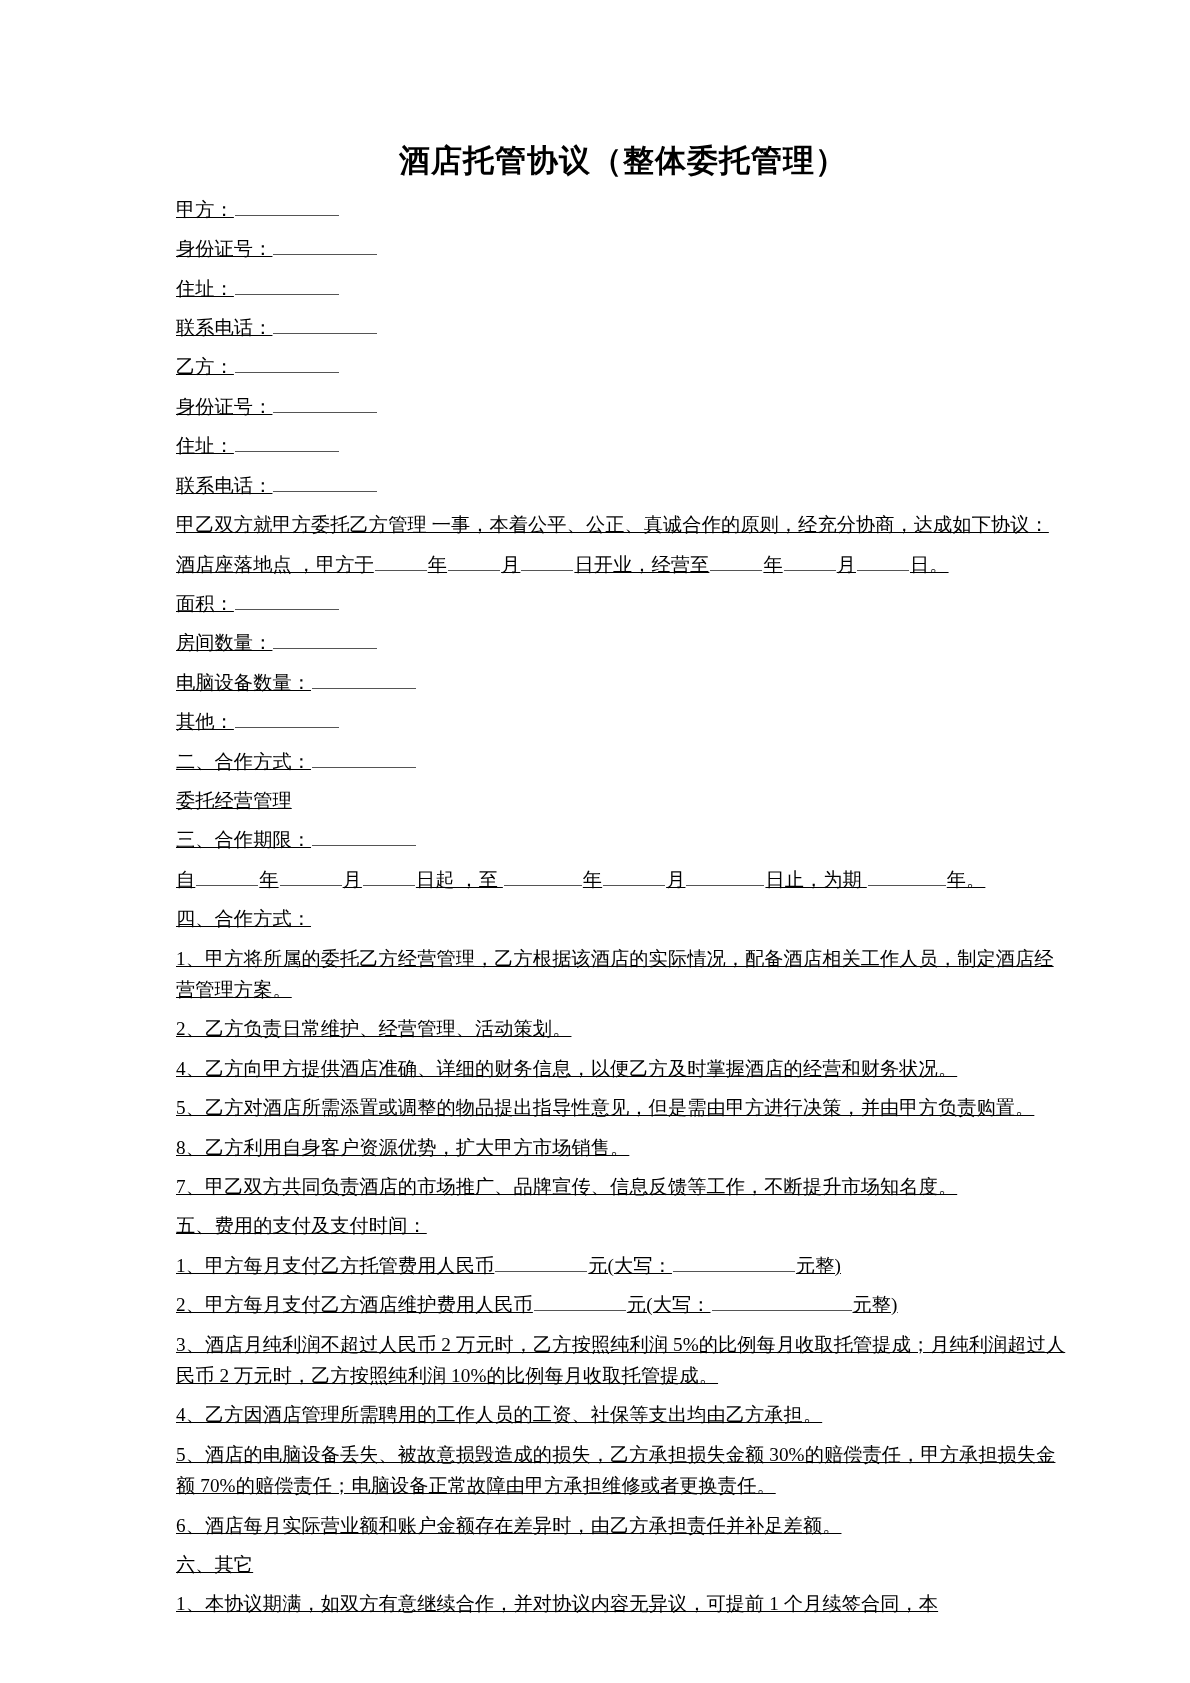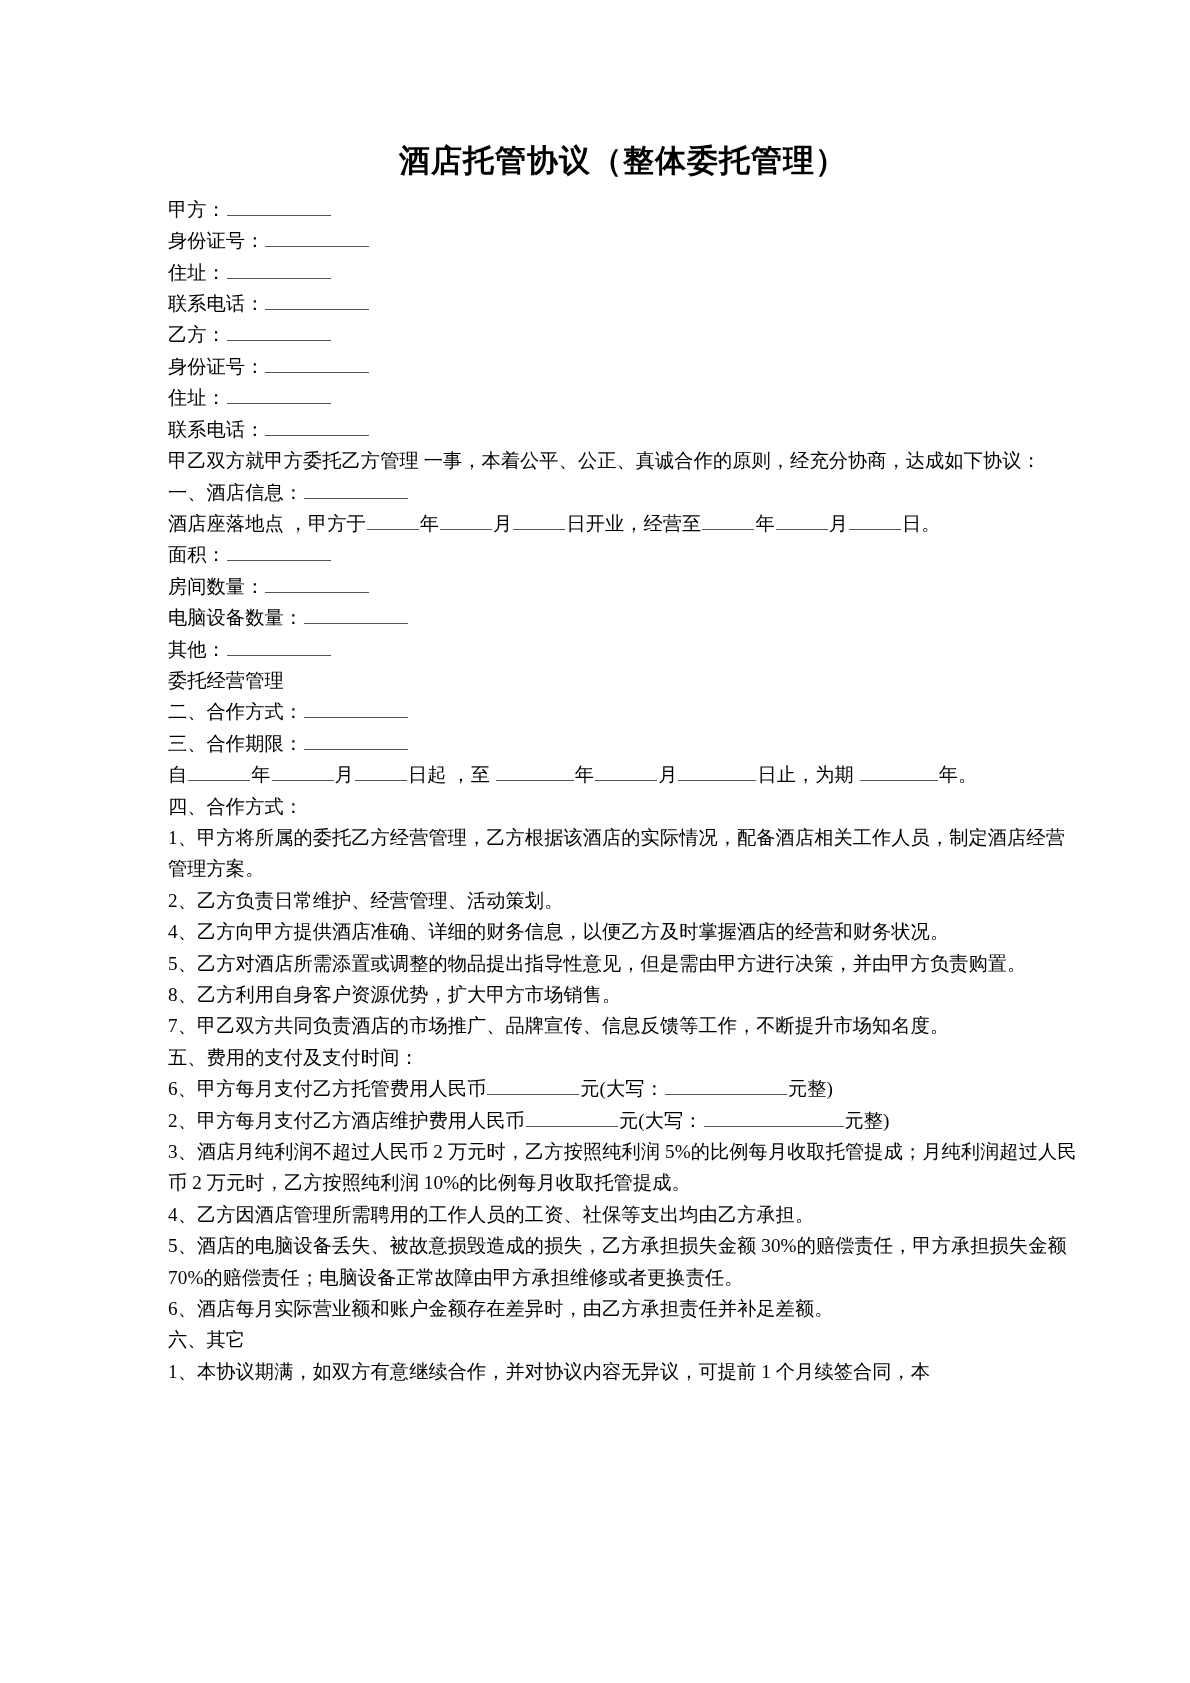--- a/index.html
+++ b/index.html
@@ -32,25 +32,26 @@
     line-height: 1.35;
     font-family: "Liberation Serif", "DejaVu Serif", serif;
   }
   .body-text {
     font-size: 19.2px;
     line-height: 31.4px;
     text-align: left;
     letter-spacing: 0.1px;
   }
   .para {
-    margin: 0;
+    margin: 8px;
     padding: 0;
     text-indent: 0;
     white-space: normal;
     word-break: break-all;
+    text-decoration: underline;
   }
   
   .blank {
     display: inline-block;
     border-bottom: 1px solid #555555;
     vertical-align: baseline;
     height: 0.95em;
     margin: 0 1px;
   }
   .b-s   { width: 52px; }
@@ -81,51 +82,50 @@
     <p class="para"><span>乙方：</span><span class="blank b-l"></span></p>
 
     <p class="para"><span>身份证号：</span><span class="blank b-l"></span></p>
 
     <p class="para"><span>住址：</span><span class="blank b-l"></span></p>
 
     <p class="para"><span>联系电话：</span><span class="blank b-l"></span></p>
 
     <p class="para">甲乙双方就甲方委托乙方管理 一事，本着公平、公正、真诚合作的原则，经充分协商，达成如下协议：</p>
 
-    <p class="para"><span>一、酒店信息：</span><span class="blank b-l"></span></p>
 
     <p class="para"><span>酒店座落地点 ，甲方于</span><span class="blank b-s"></span><span>年</span><span class="blank b-s"></span><span>月</span><span class="blank b-s"></span><span>日开业，经营至</span><span class="blank b-s"></span><span>年</span><span class="blank b-s"></span><span>月</span><span class="blank b-s"></span><span>日。</span></p>
 
     <p class="para"><span>面积：</span><span class="blank b-l"></span></p>
 
     <p class="para"><span>房间数量：</span><span class="blank b-l"></span></p>
 
     <p class="para"><span>电脑设备数量：</span><span class="blank b-l"></span></p>
 
     <p class="para"><span>其他：</span><span class="blank b-l"></span></p>
 
+    <p class="para"><span>二、合作方式：</span><span class="blank b-l"></span></p>
+
     <p class="para">委托经营管理</p>
-
-    <p class="para"><span>二、合作方式：</span><span class="blank b-l"></span></p>
 
     <p class="para"><span>三、合作期限：</span><span class="blank b-l"></span></p>
 
     <p class="para"><span>自</span><span class="blank b-sm"></span><span>年</span><span class="blank b-sm"></span><span>月</span><span class="blank b-s"></span><span>日起 ，至 </span><span class="blank b-m"></span><span>年</span><span class="blank b-sm"></span><span>月</span><span class="blank b-m"></span><span>日止，为期 </span><span class="blank b-m"></span><span>年。</span></p>
 
     <p class="para">四、合作方式：</p>
     <p class="para">1、甲方将所属的委托乙方经营管理，乙方根据该酒店的实际情况，配备酒店相关工作人员，制定酒店经营管理方案。</p>
     <p class="para">2、乙方负责日常维护、经营管理、活动策划。</p>
     <p class="para">4、乙方向甲方提供酒店准确、详细的财务信息，以便乙方及时掌握酒店的经营和财务状况。</p>
     <p class="para">5、乙方对酒店所需添置或调整的物品提出指导性意见，但是需由甲方进行决策，并由甲方负责购置。</p>
     <p class="para">8、乙方利用自身客户资源优势，扩大甲方市场销售。</p>
     <p class="para">7、甲乙双方共同负责酒店的市场推广、品牌宣传、信息反馈等工作，不断提升市场知名度。</p>
 
     <p class="para">五、费用的支付及支付时间：</p>
 
-    <p class="para"><span>6、甲方每月支付乙方托管费用人民币</span><span class="blank b-ml"></span><span>元(大写：</span><span class="blank b-xl"></span><span>元整)</span></p>
+    <p class="para"><span>1、甲方每月支付乙方托管费用人民币</span><span class="blank b-ml"></span><span>元(大写：</span><span class="blank b-xl"></span><span>元整)</span></p>
 
     <p class="para"><span>2、甲方每月支付乙方酒店维护费用人民币</span><span class="blank b-ml"></span><span>元(大写：</span><span class="blank b-xxl"></span><span>元整)</span></p>
 
     <p class="para">3、酒店月纯利润不超过人民币 2 万元时，乙方按照纯利润 5%的比例每月收取托管提成；月纯利润超过人民币 2 万元时，乙方按照纯利润 10%的比例每月收取托管提成。</p>
     <p class="para">4、乙方因酒店管理所需聘用的工作人员的工资、社保等支出均由乙方承担。</p>
     <p class="para">5、酒店的电脑设备丢失、被故意损毁造成的损失，乙方承担损失金额 30%的赔偿责任，甲方承担损失金额 70%的赔偿责任；电脑设备正常故障由甲方承担维修或者更换责任。</p>
     <p class="para">6、酒店每月实际营业额和账户金额存在差异时，由乙方承担责任并补足差额。</p>
 
     <p class="para">六、其它</p>
     <p class="para">1、本协议期满，如双方有意继续合作，并对协议内容无异议，可提前 1 个月续签合同，本</p>

